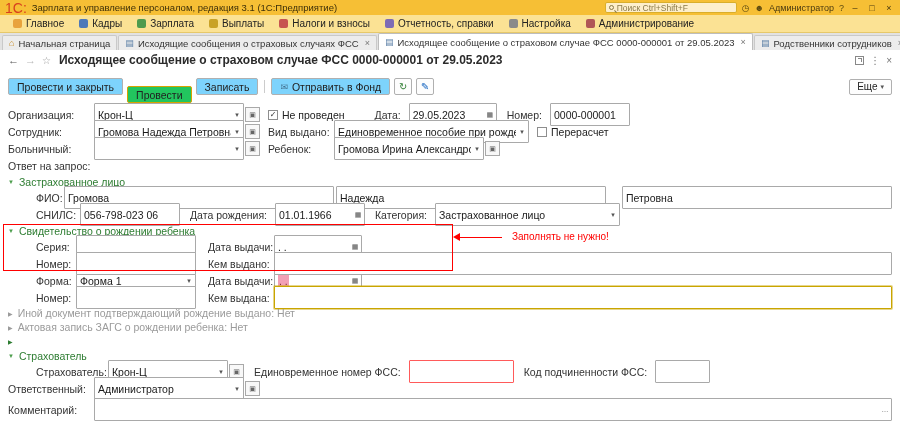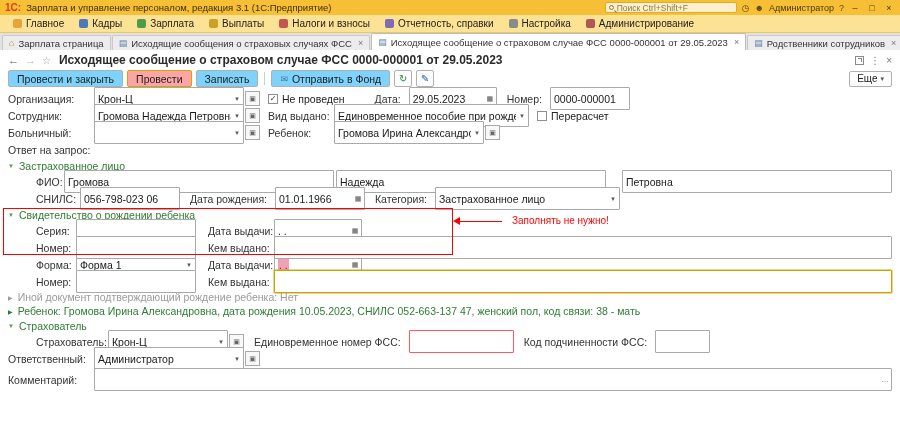--- a/index.html
+++ b/index.html
@@ -1,21 +1,21 @@
 <!DOCTYPE html>
 <html><head>
 <meta charset="utf-8">
 <style>
   * { box-sizing: border-box; }
   body { margin:0; font-family:"Liberation Sans","DejaVu Sans",sans-serif; font-size:10.5px; color:#222; background:#888; }
   .app { width:900px; height:445px; background:#fff; position:relative; overflow:hidden; }
 
   
   .titlebar { height:15px; background:#f6bf35; display:flex; align-items:center; padding:0 5px; gap:5px; font-size:9.5px; color:#4a3a10; }
-  .logo { font-weight:bold; color:#d8401e; font-size:10px; }
+  .logo { font-weight:normal; color:#d8401e; font-size:14px; }
   .apptitle { flex:1; white-space:nowrap; overflow:hidden; color:#3c2f08; }
   .search { width:132px; height:11px; background:rgba(255,255,255,.75); border:1px solid #d9ae2b; border-radius:2px; display:flex; align-items:center; gap:3px; padding:0 3px; color:#8a7a4a; font-size:8.5px; }
   .mag { width:5px; height:5px; border:1px solid #8a7a4a; border-radius:50%; position:relative; flex:none; }
   .mag::after { content:""; position:absolute; width:3px; height:1px; background:#8a7a4a; transform:rotate(45deg); left:4px; top:5px; }
   .tbi { font-size:9px; color:#5d4a10; }
   .useri { font-size:9px; color:#5d4a10; }
   .uname { font-size:9px; }
   .winbtn { width:12px; text-align:center; color:#4a3a10; font-size:9px; }
 
   
@@ -37,21 +37,21 @@
   .nav.fwd { color:#b8b8b8; }
   .star { color:#999; font-size:10px; }
   .ftitle { font-weight:bold; font-size:12px; color:#2b2b2b; flex:1; margin-left:2px; white-space:nowrap; overflow:hidden; }
   .linkicon { width:9px; height:9px; border:1px solid #888; position:relative; }
   .linkicon::after { content:""; position:absolute; width:3px; height:3px; border-top:1px solid #888; border-right:1px solid #888; right:1px; top:1px; }
   .hicon { color:#777; font-size:10px; }
 
   
   .toolbar { display:flex; align-items:center; gap:4px; padding:2px 8px 3px; }
   .btn { border:1px solid #b0b0b0; background:#7dd3fc; border-radius:2px; height:17px; padding:0 8px; display:flex; align-items:center; gap:4px; font-size:10.5px; color:#222; }
-  .btn.primary { background:#fca5a5; border-color:#d8a200; }
+  .btn.primary { background:#22c55e; border-color:#d8a200;margin-top:16px; }
   .bicon { font-size:9px; color:#44708e; }
   .sep { width:1px; height:13px; background:#ccc; margin:0 2px; }
   .ibtn { width:18px; height:17px; border:1px solid #b0b0b0; border-radius:2px; background:#fdfdfd; display:flex; align-items:center; justify-content:center; font-size:10px; }
   .ibtn.green { color:#2e7d32; }
   .ibtn.blue { color:#1565c0; }
   .more { margin-left:auto; display:flex; align-items:center; gap:3px; border:1px solid #b0b0b0; border-radius:2px; background:#fdfdfd; height:16px; padding:0 7px; font-size:10px; color:#222; }
   .more .dda { font-size:7px; color:#555; }
 
   
   .frow { display:flex; align-items:center; padding:0 8px; height:17px; }
@@ -137,21 +137,21 @@
       </span>
     <span class="mitem">
         <span class="micon" style="background:#b05656"></span>
         <span>Администрирование</span>
       </span>
   </div>
 
   <div class="tabbar">
     <div class="tab">
       <span class="ticon">⌂</span>
-      <span>Зарплата страница</span>
+      <span>Начальная страница</span>
     </div>
     <div class="tab">
       <span class="ticon doc">▤</span>
       <span>Исходящие сообщения о страховых случаях ФСС</span>
       <span class="tclose">×</span>
     </div>
     <div class="tab active">
       <span class="ticon doc">▤</span>
       <span>Исходящее сообщение о страховом случае ФСС 0000-000001 от 29.05.2023</span>
       <span class="tclose">×</span>
@@ -343,25 +343,28 @@
         <span class="val"></span>
       </span>
     <span class="lbl ml12" style="width:66px">Кем выдана:</span>
     <span class="fld focus" style="flex:1">
         <span class="val"></span>
       </span>
   </div>
 
   <div class="collapsed-row">
     <span class="arrow">▶</span>
-    <span>Иной документ подтверждающий рождение ребенка: Нет</span>
+    <span>Иной документ подтверждающий рождение выдано: Нет</span>
+  </div>
+  <div class="collapsed-row">
+    <span class="arrow">▶</span>
+    <span>Актовая запись ЗАГС о рождении ребенка: Нет</span>
   </div>
   <div class="collapsed-row green">
     <span class="arrow">▶</span>
-    <span>Ребенок: Громова Ирина Александровна, дата рождения 10.05.2023, СНИЛС 052-663-137 47, женский пол, код связи: 38 - мать</span>
   </div>
 
   <div class="sec">
     <span class="sec-toggle">▼</span>
     <span class="sec-title">Страхователь</span>
   </div>
   <div class="frow ind">
     <span class="lbl" style="width:72px">Страхователь:</span>
     <span class="fld" style="width:120px">
       <span class="val">Крон-Ц</span>

